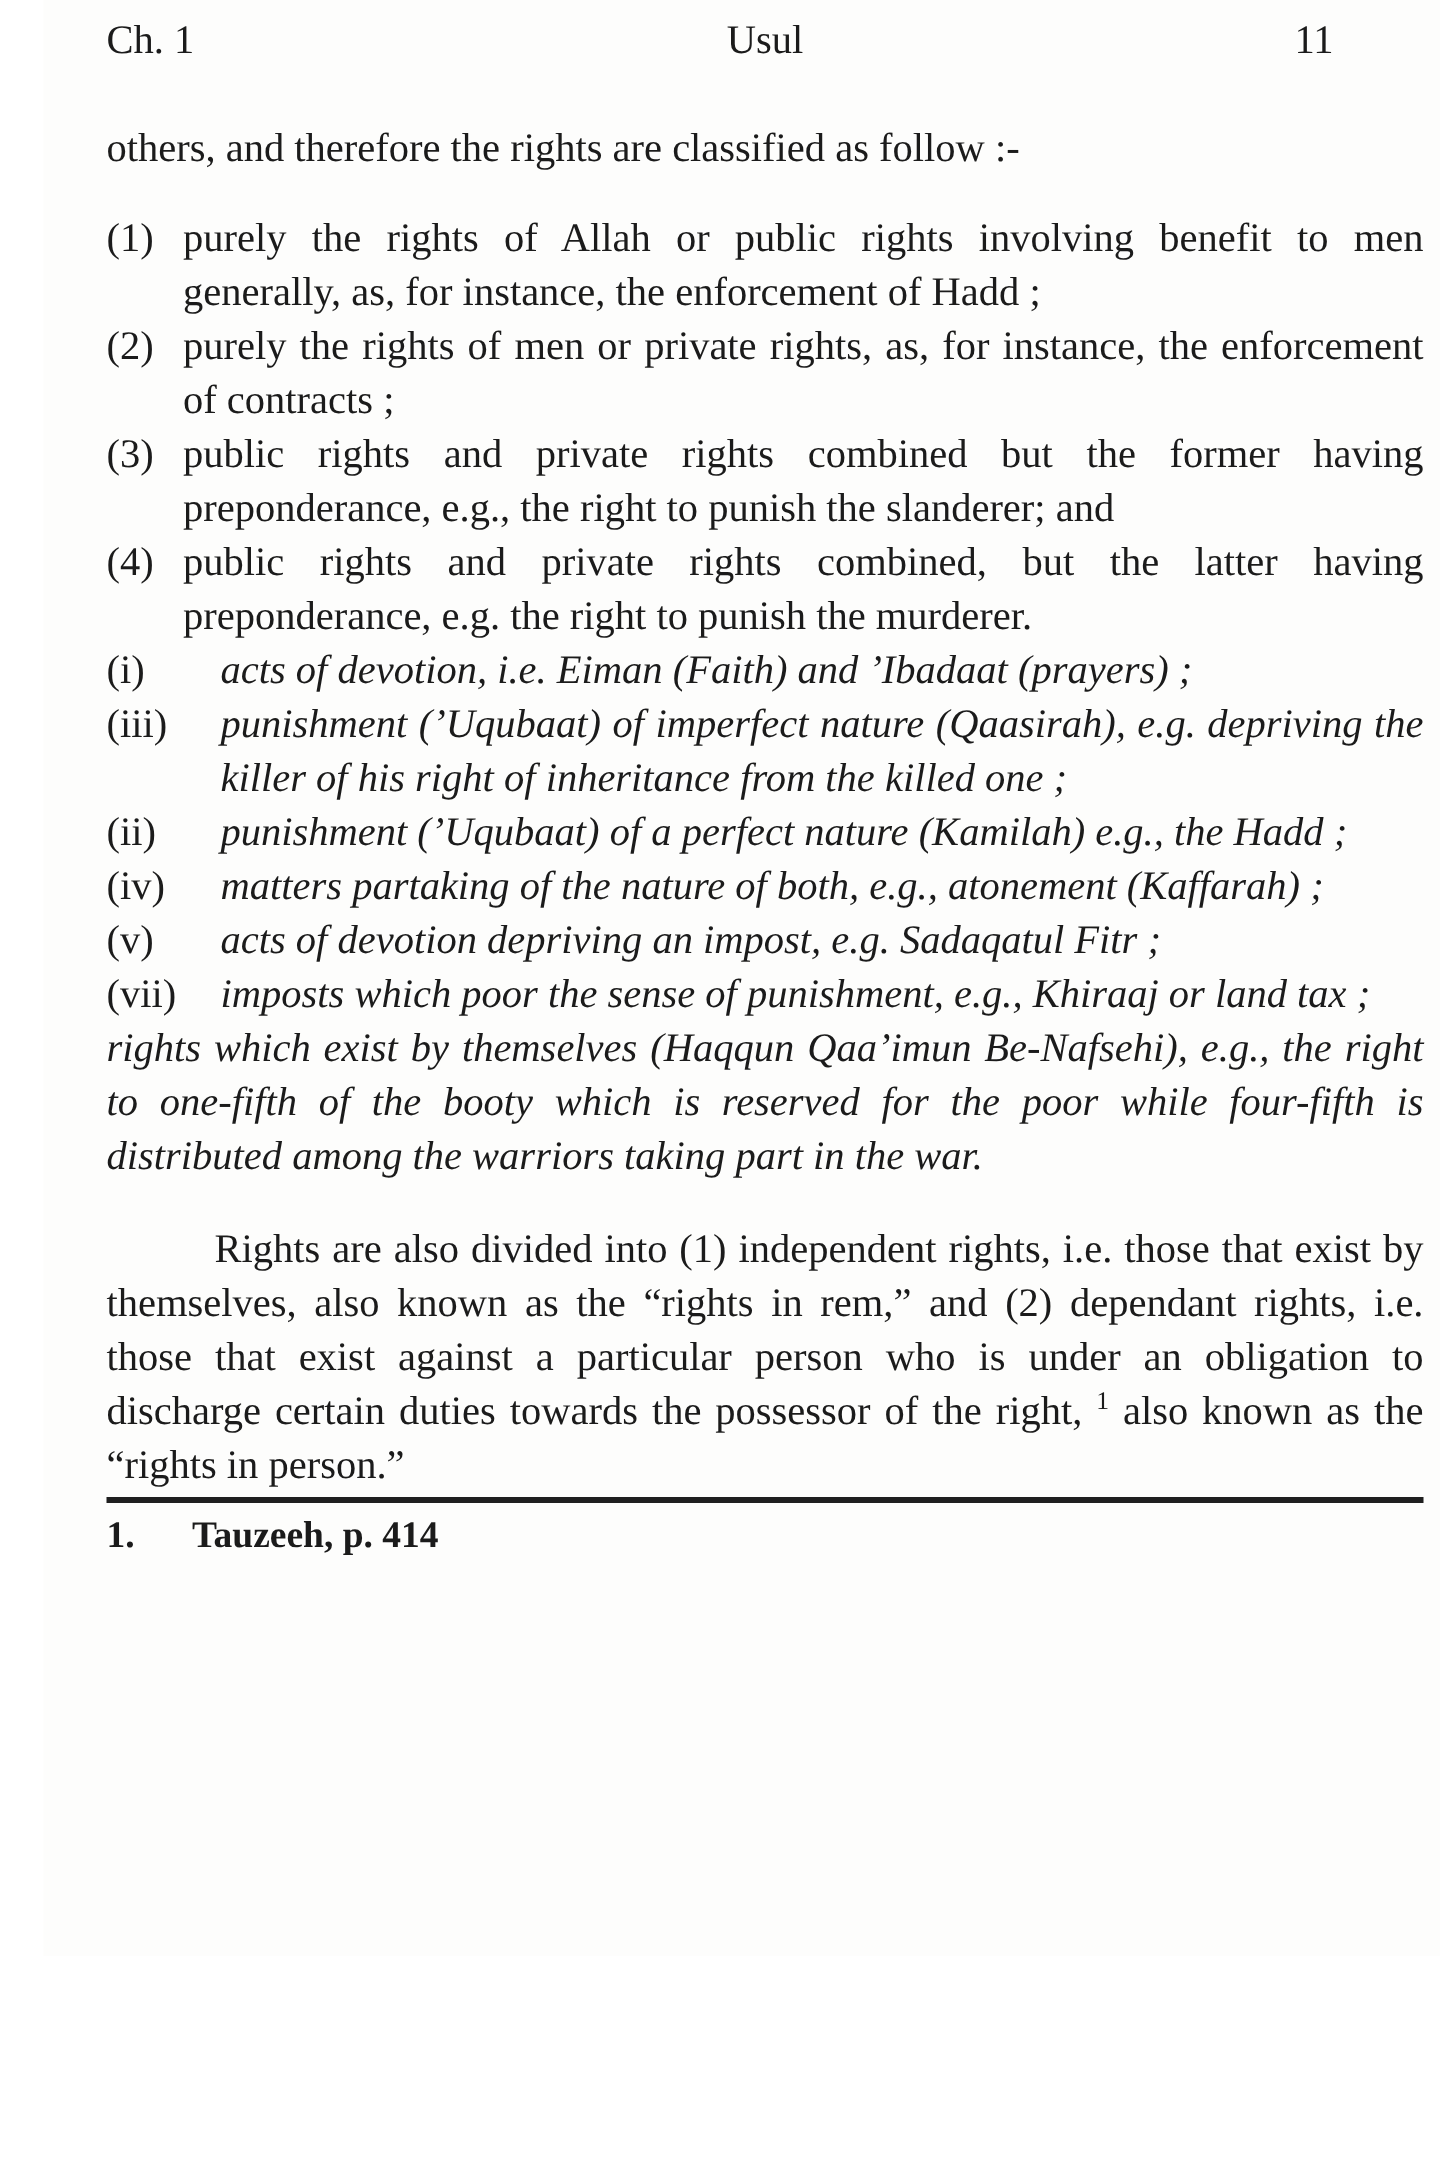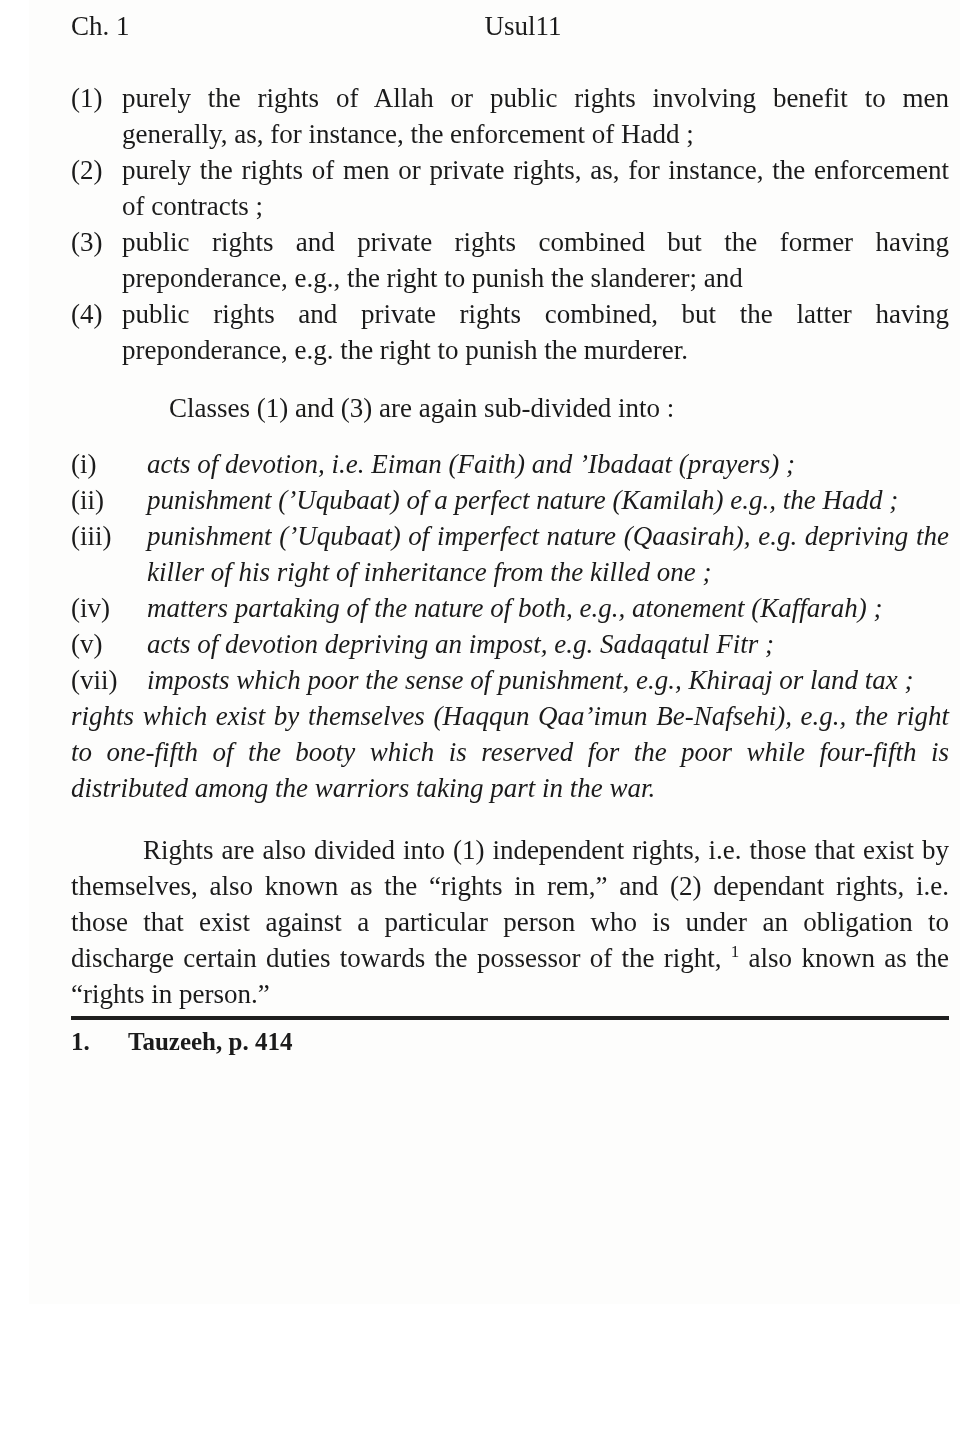--- a/index.html
+++ b/index.html
@@ -22,21 +22,21 @@
     margin-left: 29px;
   }
   .page-header {
     display: grid;
     grid-template-columns: 1fr auto 1fr;
     align-items: baseline;
     margin-bottom: 36px;
   }
   .page-header .chapter { text-align: left; }
   .page-header .book-title { text-align: center; }
-  .page-header .pageno { text-align: left; padding-right: 60px; }
+  .page-header .pageno { text-align: right; padding-right: 60px; }
 
   .jtext { text-align: justify; text-justify: inter-word; }
 
   .intro { margin: 0 0 24px 0; }
 
   .num-list { margin: 0; }
   .num-item { display: flex; }
   .num-item .marker { flex: 0 0 51px; }
   .num-item .itext { flex: 1 1 auto; }
 
@@ -72,54 +72,54 @@
 <body>
 
 <div class="page">
 
   <div class="page-header">
     <span class="chapter">Ch.  1</span>
     <span class="book-title">Usul</span>
     <span class="pageno">11</span>
   </div>
 
+  <p class="intro jtext">others, and therefore the rights are classified as follow :-</p>
 
   <div class="num-list">
     <div class="num-item">
       <span class="marker">(1)</span>
       <span class="itext jtext">purely the rights of Allah or public rights involving benefit to men generally, as, for instance, the enforcement of Hadd ;</span>
     </div>
     <div class="num-item">
       <span class="marker">(2)</span>
       <span class="itext jtext">purely the rights of men or private rights, as, for instance, the enforcement of contracts ;</span>
     </div>
     <div class="num-item">
       <span class="marker">(3)</span>
       <span class="itext jtext">public rights and private rights combined but the former having preponderance, e.g., the right to punish the slanderer; and</span>
     </div>
     <div class="num-item">
       <span class="marker">(4)</span>
       <span class="itext jtext">public rights and private rights combined, but the latter having preponderance, e.g. the right to punish the murderer.</span>
     </div>
   </div>
 
-  <p class="classes-line">Classes (1) and (3) are again sub-divided into :</p>
 
   <div class="roman-list">
     <div class="roman-item">
       <span class="marker">(i)</span>
       <span class="itext jtext">acts of devotion, i.e. Eiman (Faith) and ’Ibadaat (prayers) ;</span>
     </div>
     <div class="roman-item">
+      <span class="marker">(iii)</span>
+      <span class="itext jtext">punishment (’Uqubaat) of imperfect nature (Qaasirah), e.g. depriving the killer of his right of inheritance from the killed one ;</span>
+    </div>
+    <div class="roman-item">
       <span class="marker">(ii)</span>
       <span class="itext jtext">punishment (’Uqubaat) of a perfect nature (Kamilah) e.g., the Hadd ;</span>
-    </div>
-    <div class="roman-item">
-      <span class="marker">(iii)</span>
-      <span class="itext jtext">punishment (’Uqubaat) of imperfect nature (Qaasirah), e.g. depriving the killer of his right of inheritance from the killed one ;</span>
     </div>
     <div class="roman-item">
       <span class="marker">(iv)</span>
       <span class="itext jtext">matters partaking of the nature of both, e.g., atonement (Kaffarah) ;</span>
     </div>
     <div class="roman-item">
       <span class="marker">(v)</span>
       <span class="itext jtext">acts of devotion depriving an impost, e.g. Sadaqatul Fitr ;</span>
     </div>
     <div class="roman-item">

